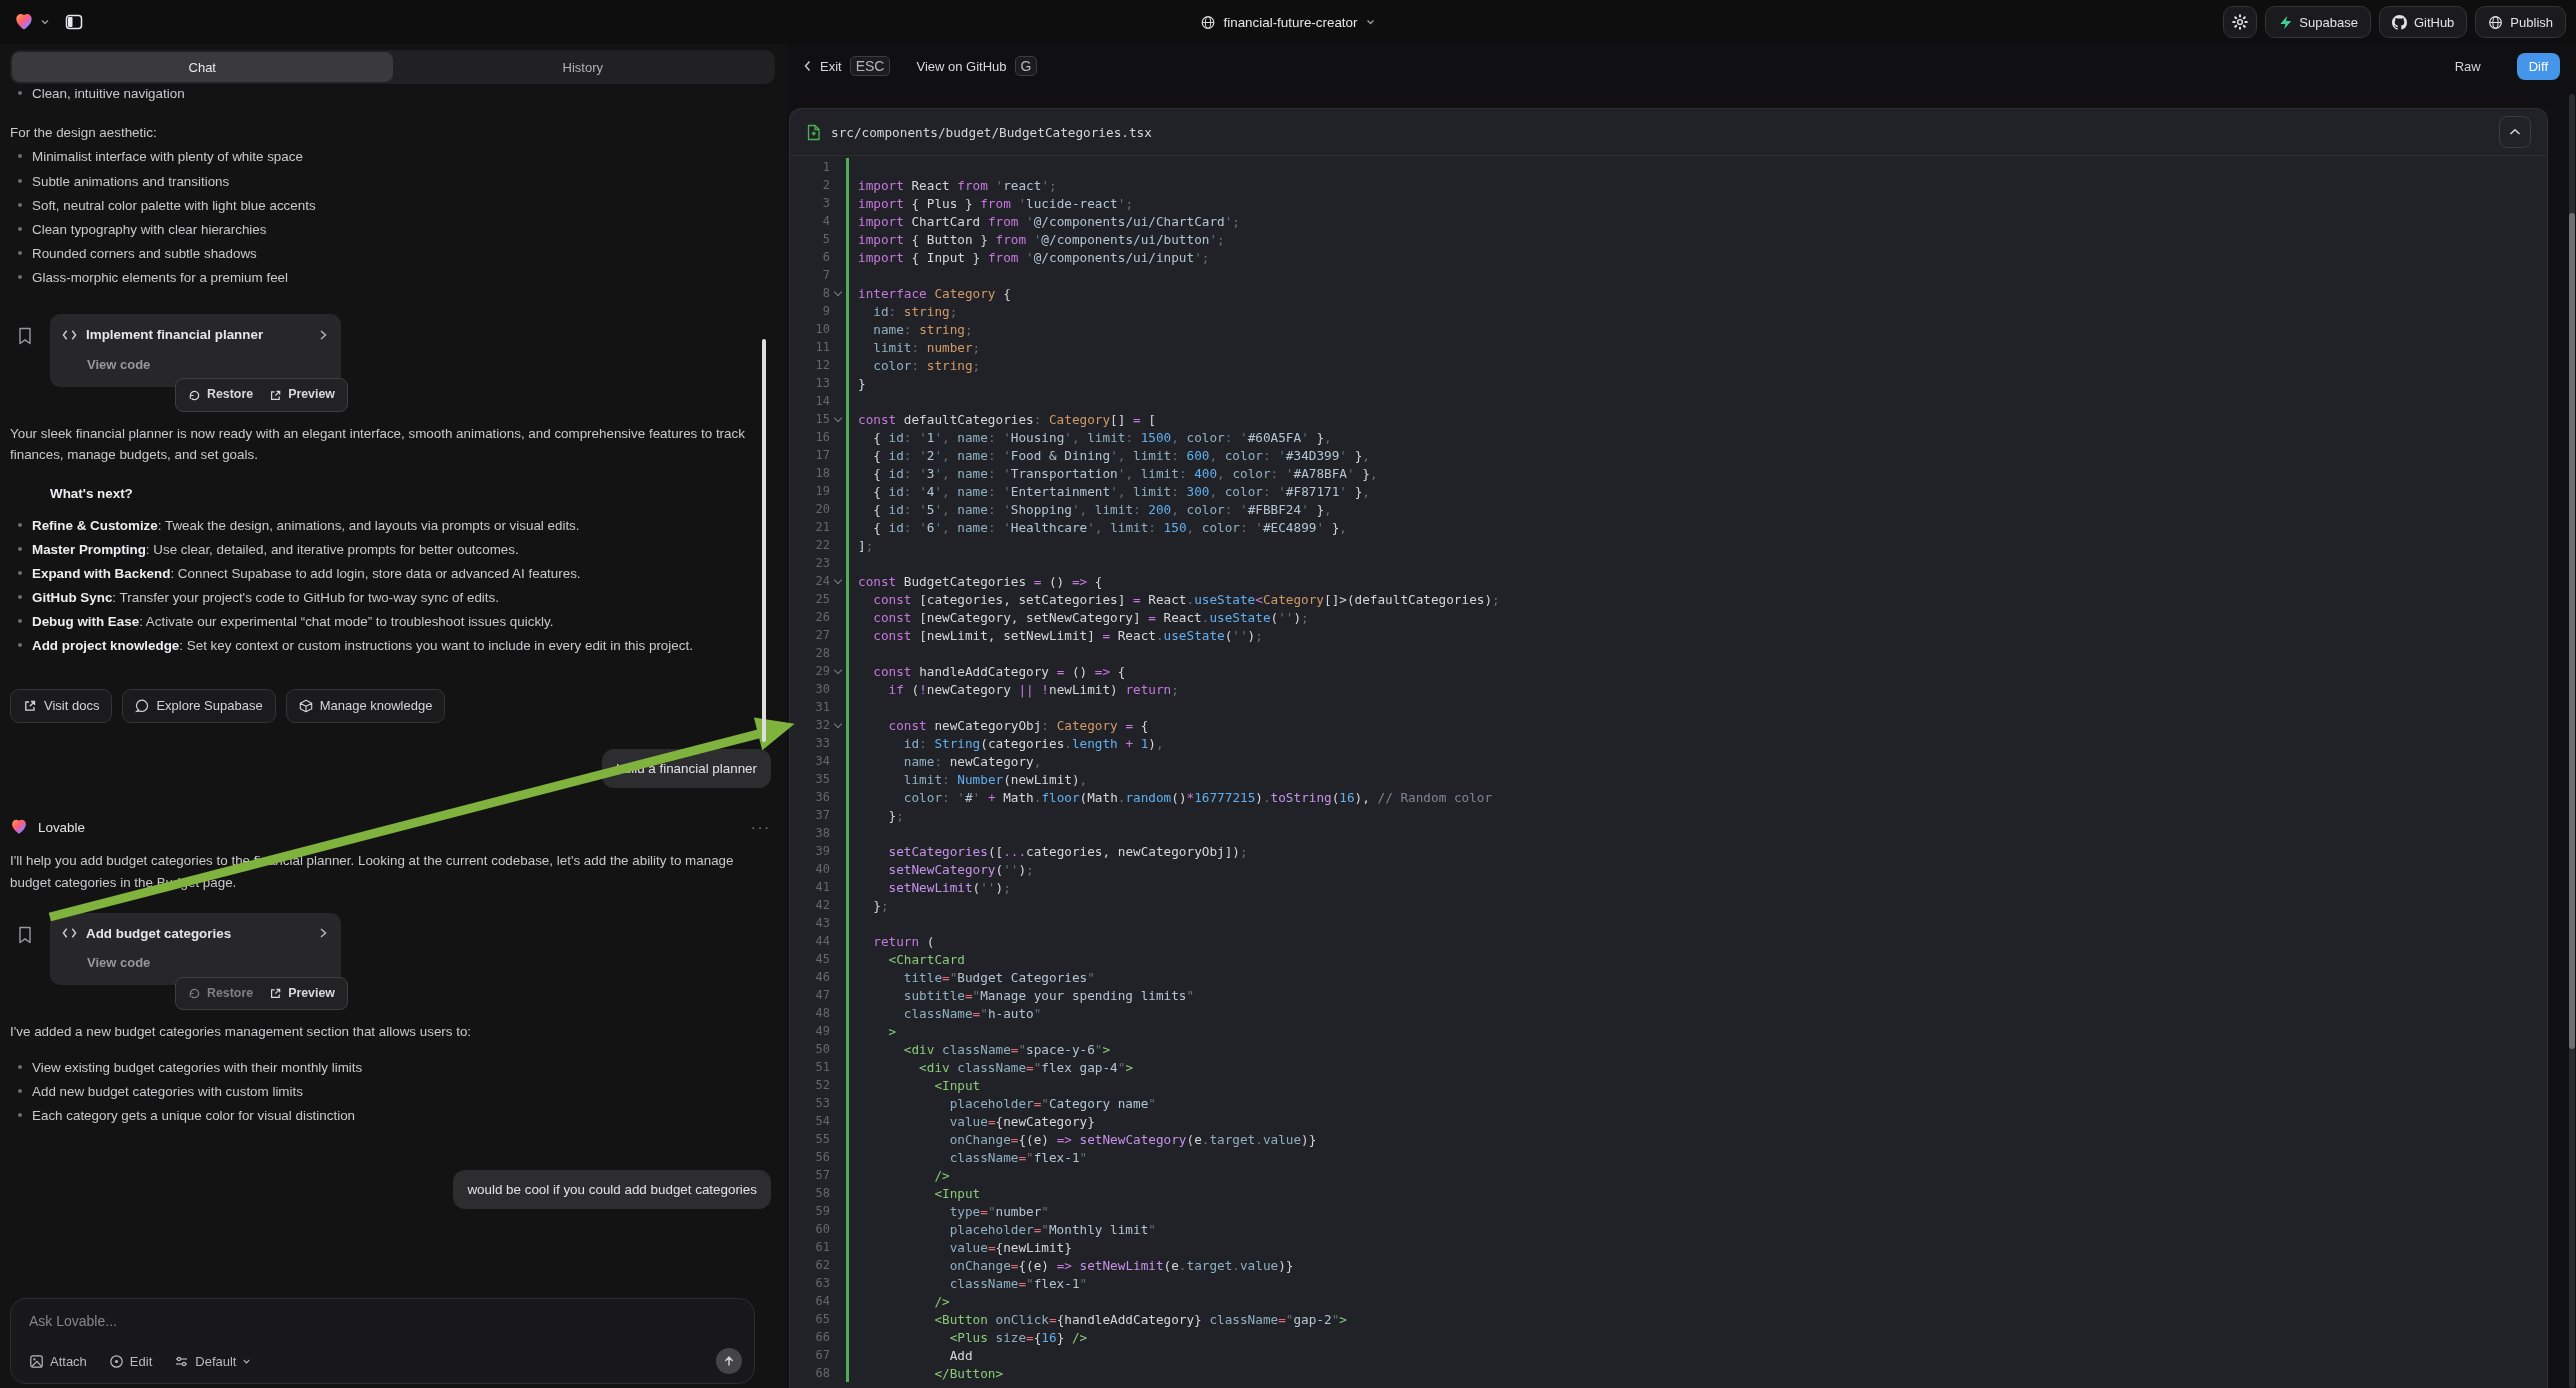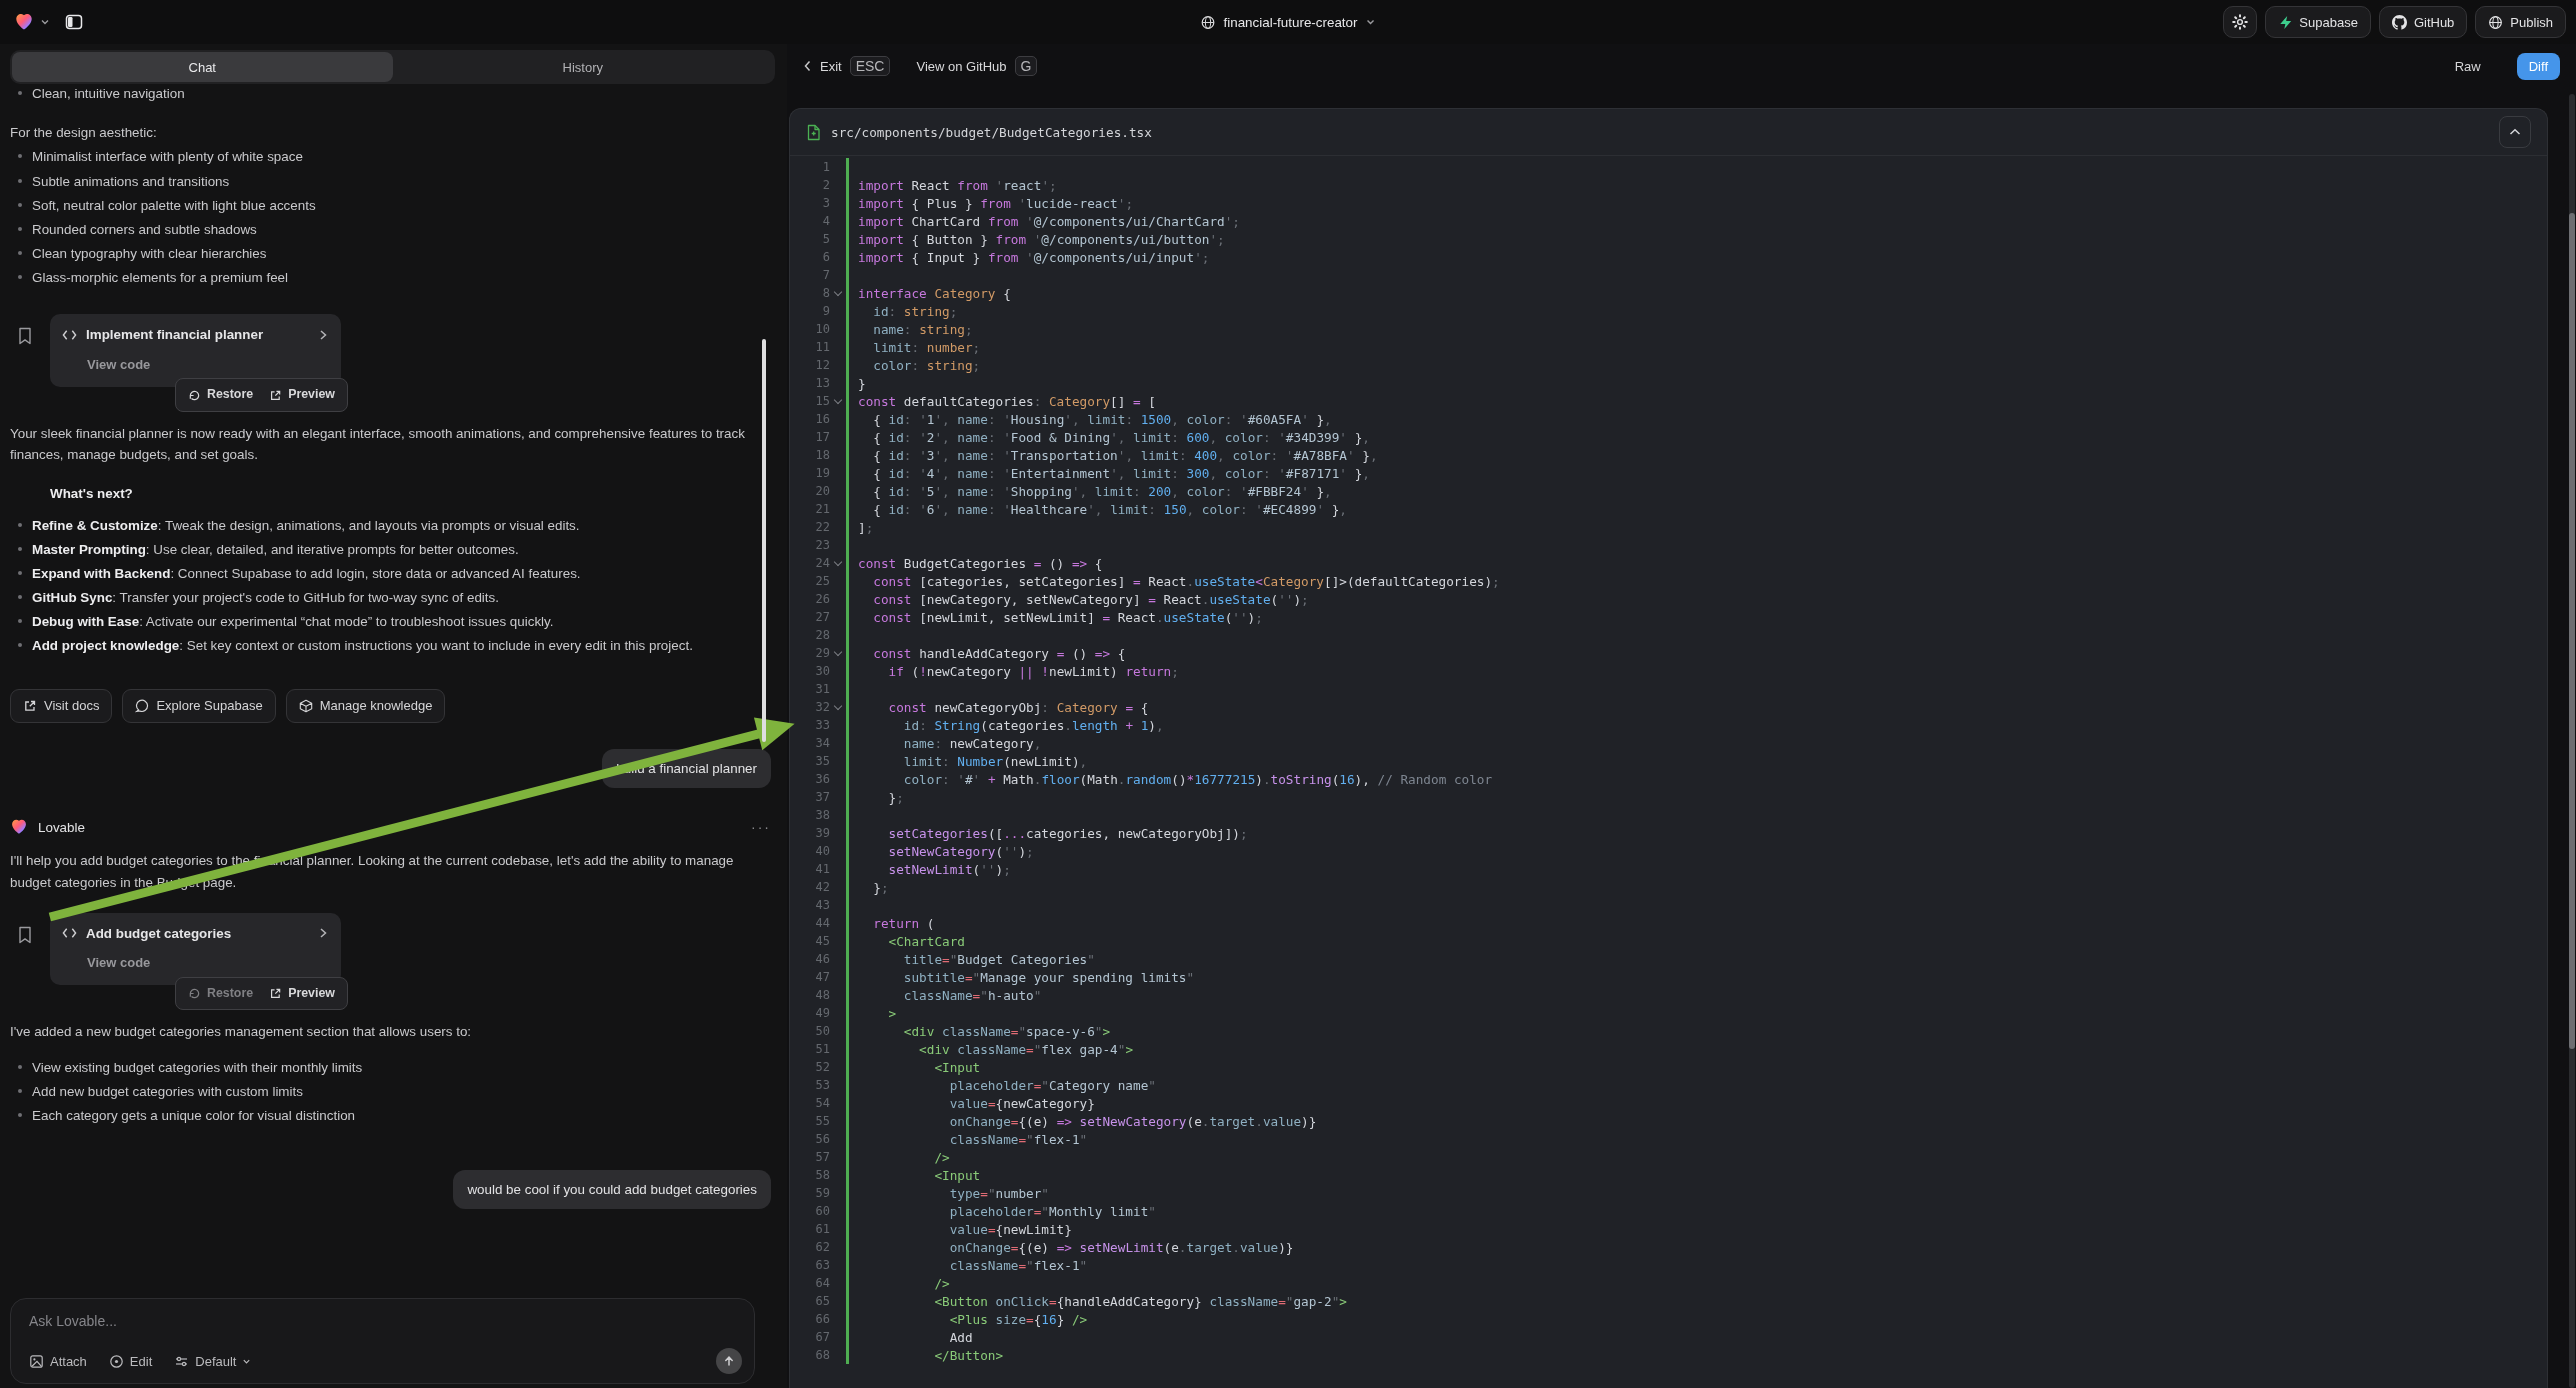--- a/index.html
+++ b/index.html
@@ -158,22 +158,22 @@
 
     <div class="chat-flow">
       <ul class="bullets">
         <li>Clean, intuitive navigation</li>
       </ul>
       <div class="para">For the design aesthetic:</div>
       <ul class="bullets para">
           <li>Minimalist interface with plenty of white space</li>
           <li>Subtle animations and transitions</li>
           <li>Soft, neutral color palette with light blue accents</li>
+          <li>Clean typography with clear hierarchies</li>
           <li>Rounded corners and subtle shadows</li>
-          <li>Clean typography with clear hierarchies</li>
           <li>Glass-morphic elements for a premium feel</li>
         </ul>
 
       <div class="vrow">
         <svg width="18" height="20" viewBox="0 0 18 20" style="margin-top:12px">
           <path d="M4 2.5h10v15l-5-3.6-5 3.6Z" fill="none" stroke="#9a9a9e" stroke-width="1.4" stroke-linejoin="round"></path>
         </svg>
         <div class="vcard">
           <div class="vtitle">
             <svg width="15" height="12" viewBox="0 0 16 12">
@@ -426,20 +426,25 @@
             <span class="ln">12</span>
             <span class="fold"></span>
             <span class="ct"><span class="tk-w">  </span><span class="tk-p">color</span><span class="tk-q">: </span><span class="tk-t">string</span><span class="tk-q">;</span></span>
           </div>
           <div class="cl">
             <span class="ln">13</span>
             <span class="fold"></span>
             <span class="ct"><span class="tk-w">}</span></span>
           </div>
           <div class="cl">
+            <span class="ln">14</span>
+            <span class="fold"></span>
+            <span class="ct"></span>
+          </div>
+          <div class="cl">
             <span class="ln">15</span>
             <span class="fold">
               <i></i>
             </span>
             <span class="ct"><span class="tk-k">const </span><span class="tk-w">defaultCategories</span><span class="tk-q">: </span><span class="tk-t">Category</span><span class="tk-w">[] </span><span class="tk-k">= </span><span class="tk-w">[</span></span>
           </div>
           <div class="cl">
             <span class="ln">16</span>
             <span class="fold"></span>
             <span class="ct"><span class="tk-w">  { </span><span class="tk-p">id</span><span class="tk-q">: </span><span class="tk-q">'</span><span class="tk-s">1</span><span class="tk-q">', </span><span class="tk-p">name</span><span class="tk-q">: </span><span class="tk-q">'</span><span class="tk-s">Housing</span><span class="tk-q">', </span><span class="tk-p">limit</span><span class="tk-q">: </span><span class="tk-n">1500</span><span class="tk-q">, </span><span class="tk-p">color</span><span class="tk-q">: </span><span class="tk-q">'</span><span class="tk-s">#60A5FA</span><span class="tk-q">' </span><span class="tk-w">}</span><span class="tk-q">,</span></span>

